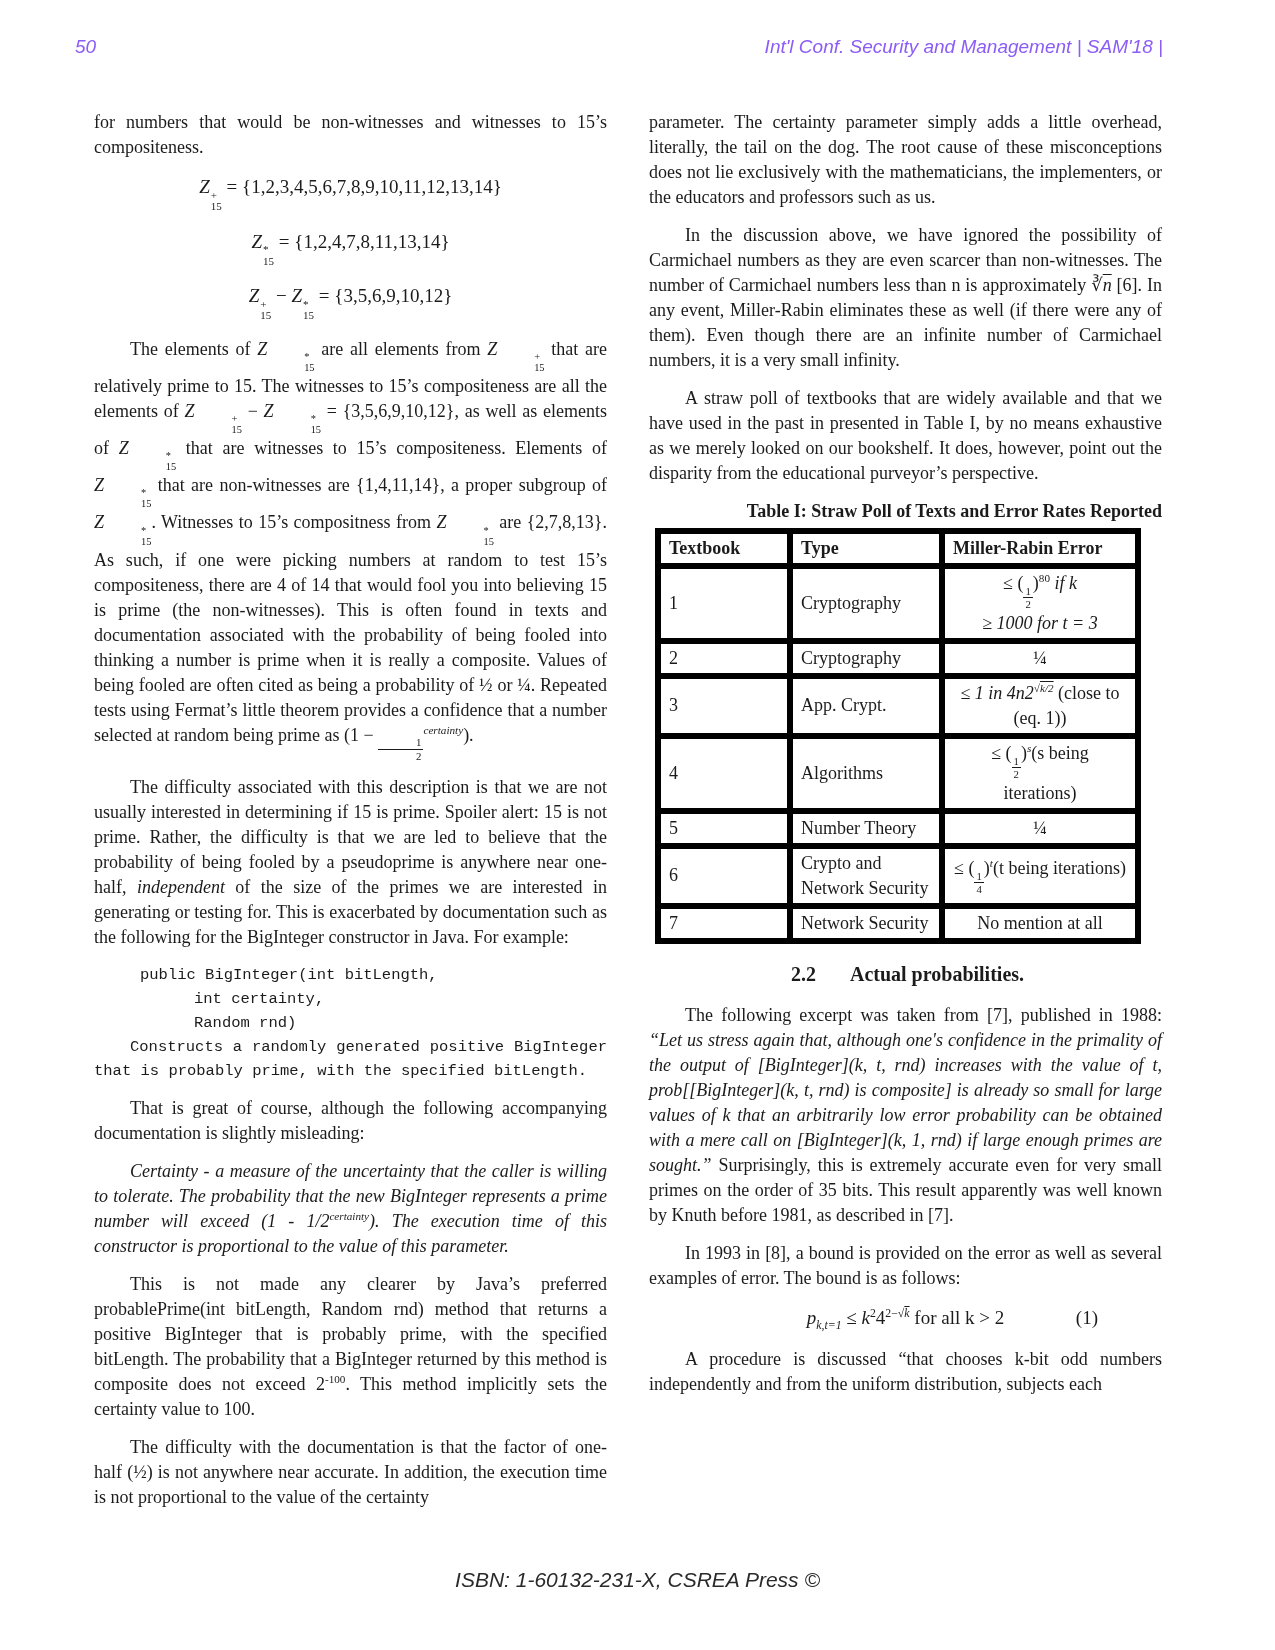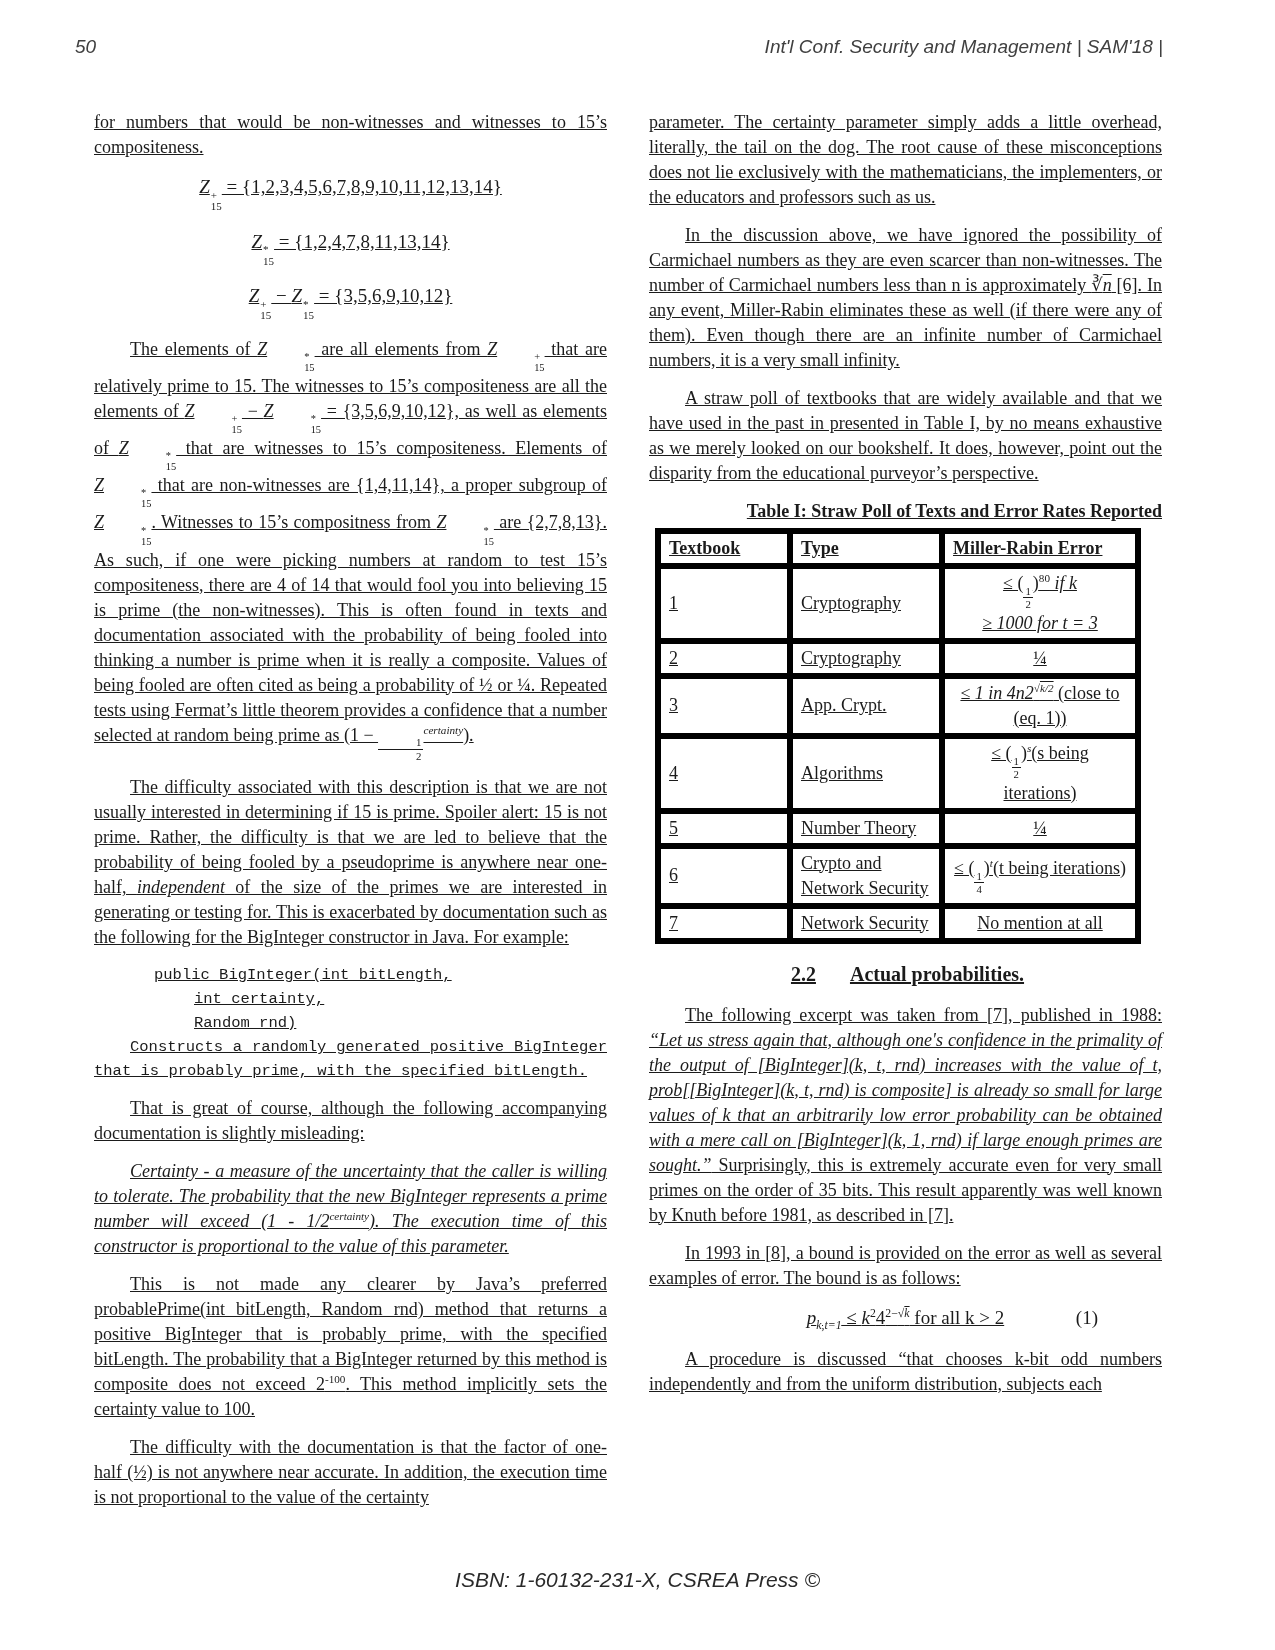--- a/index.html
+++ b/index.html
@@ -1,41 +1,41 @@
 <!DOCTYPE html>
 <html><head>
 <meta charset="utf-8">
 <style>
   html,body{margin:0;padding:0;background:#ffffff;}
   .page{position:relative;width:1275px;height:1650px;background:#fff;color:#1b1b1b;
         font-family:"Liberation Serif",serif;overflow:hidden;}
   
   .running-head{position:absolute;top:36px;left:75px;right:112px;display:flex;
                 justify-content:space-between;font-family:"Liberation Sans",sans-serif;
-                font-style:italic;font-size:19px;color:#404040;}
+                font-style:italic;font-size:19px;color:#8b5cf6;}
   
   .columns{position:absolute;top:110px;left:94px;width:1068px;display:flex;gap:42px;}
-  .col{width:513px;font-size:18px;line-height:25px;text-align:justify;text-decoration:underline;}
+  .col{width:513px;font-size:18px;line-height:25px;text-align:justify;}
   p.p{margin:0 0 13px 0;text-indent:36px;}
   p.noindent{text-indent:0;}
   .equation{text-align:center;text-indent:0;margin:9px 0 15px 0;font-size:19px;line-height:28px;}
   .i{font-style:italic;}
   .sup{vertical-align:super;font-size:0.62em;line-height:0;}
   .sub{vertical-align:sub;font-size:0.62em;line-height:0;}
   .ol{text-decoration:overline;}
   .frac{display:inline-flex;flex-direction:column;vertical-align:-0.55em;font-size:0.6em;
         line-height:1.15;text-align:center;}
   .frac .num{border-bottom:1.3px solid #1b1b1b;padding:0 2px;}
   .mvar{white-space:nowrap;}
   .ss{display:inline-flex;flex-direction:column;font-size:0.58em;line-height:1.05;
       vertical-align:-0.5em;margin-left:1px;text-align:left;font-style:normal;}
   
   .code{font-family:"Liberation Mono",monospace;font-size:15.5px;line-height:24px;
         text-align:left;margin:6px 0 0 0;}
-  .code-line.l1{margin-left:60px;}
+  .code-line.l1{margin-left:46px;}
   .code-line.l2{margin-left:100px;}
   .code-desc{font-family:"Liberation Mono",monospace;font-size:15.5px;line-height:24px;
              margin-top:0;}
   .quote{font-style:italic;}
   
   .table-wrap{margin:10px 0 18px 4px;}
   .table-title{font-weight:bold;text-align:right;font-size:18px;margin-bottom:4px;text-indent:0;}
   table.straw{border-collapse:collapse;width:486px;margin-left:2px;}
   table.straw th,table.straw td{border:6px solid #000000;padding:2px 8px;font-size:18px;
         vertical-align:middle;text-align:left;}

